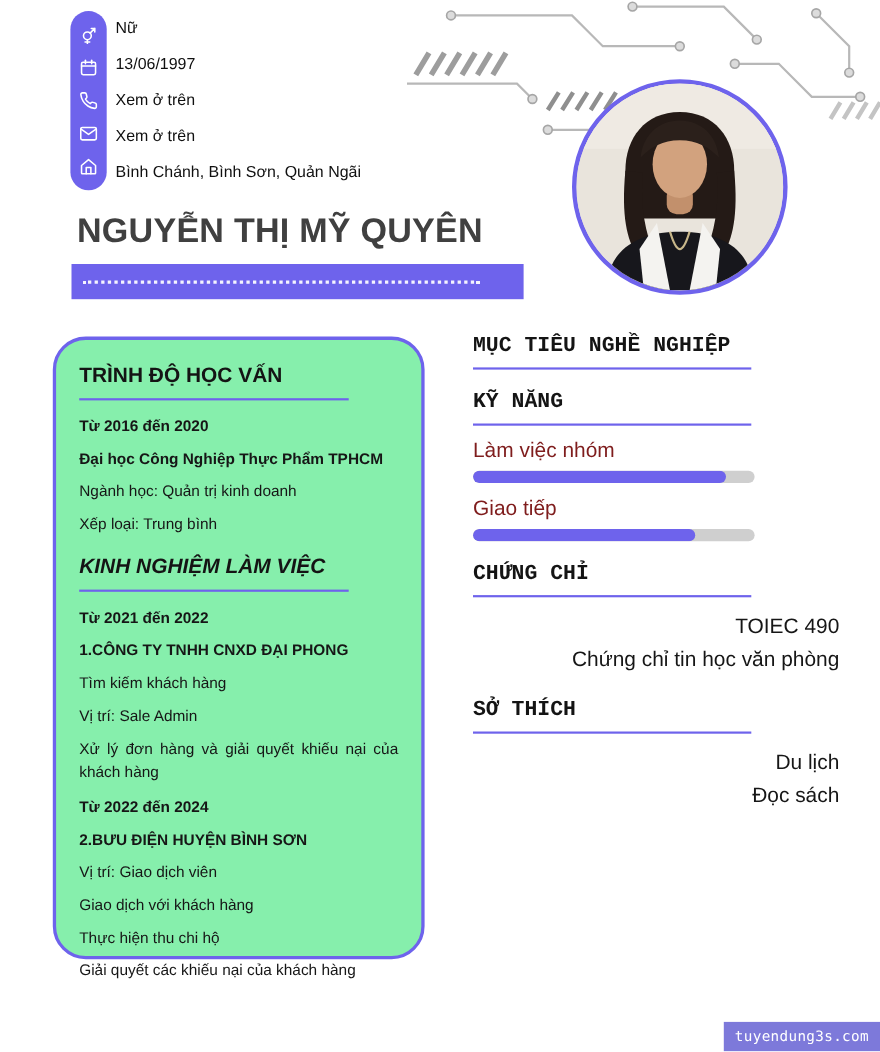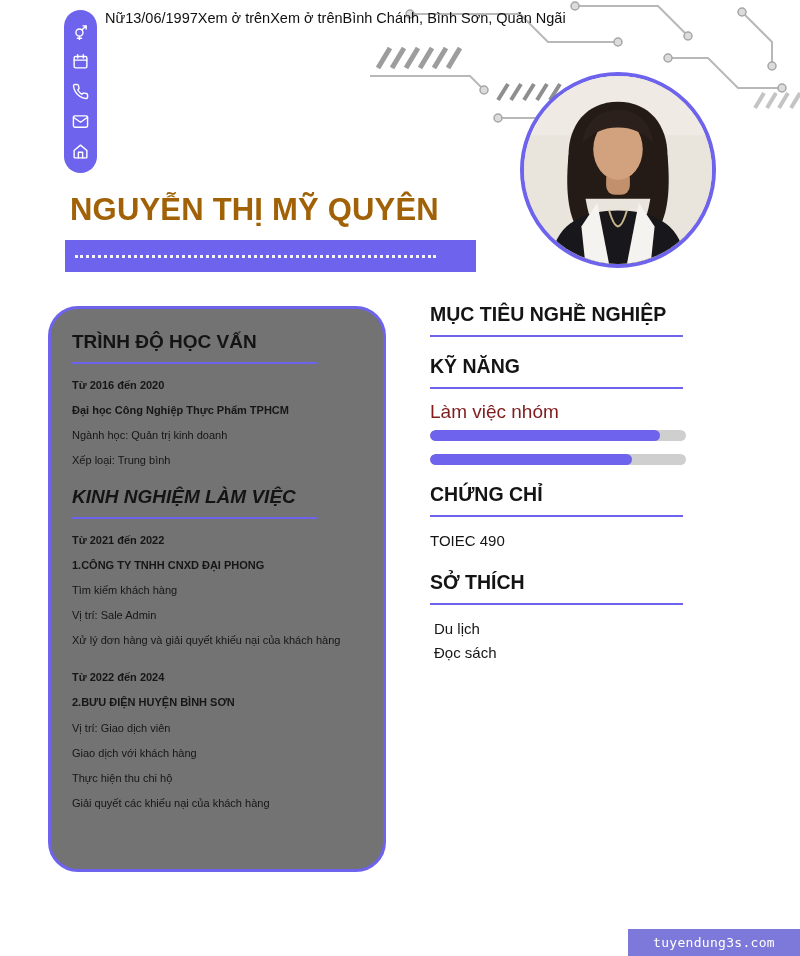--- a/index.html
+++ b/index.html
@@ -9,62 +9,62 @@
   }
   *{margin:0;padding:0;box-sizing:border-box;}
   html,body{background:#ffffff;}
   body{font-family:"Liberation Sans", sans-serif;color:#111;}
   .page{position:relative;width:800px;height:956px;background:#ffffff;overflow:hidden;margin:0 auto;}
 
   
   .contact-rail{position:absolute;left:64px;top:10px;width:33px;height:163px;background:var(--accent);
     border-radius:17px;display:flex;flex-direction:column;align-items:center;justify-content:space-around;padding:7px 0;z-index:3;}
   .contact-rail svg{display:block;}
-  .contact-texts{position:absolute;left:105px;top:10px;height:163px;display:flex;flex-direction:row;justify-content:space-around;z-index:3;}
+  .contact-texts{position:absolute;left:105px;top:10px;height:163px;display:flex;flex-direction:column;justify-content:space-around;z-index:3;}
   .contact-text{font-size:14.5px;color:#101010;white-space:nowrap;}
 
   
-  .name{position:absolute;left:70px;top:192px;font-size:31px;font-weight:800;color:#a16207;letter-spacing:.2px;z-index:3;}
+  .name{position:absolute;left:70px;top:192px;font-size:31px;font-weight:800;color:#404040;letter-spacing:.2px;z-index:3;}
   .name-bar{position:absolute;left:65px;top:240px;width:411px;height:32px;background:var(--accent);z-index:3;}
   .name-bar .dots{height:1px;border-bottom:3px dotted rgba(255,255,255,.92);margin:15px 40px 0 10px;}
 
   
   .circuit{position:absolute;left:370px;top:0;z-index:1;}
 
   
   .photo{position:absolute;left:520px;top:72px;width:196px;height:196px;border-radius:50%;
     border:4px solid var(--accent);overflow:hidden;z-index:2;background:#e9e4dc;}
   .photo svg{display:block;width:100%;height:100%;}
 
   
   .left-box{position:absolute;left:48px;top:306px;width:338px;height:566px;border:3px solid var(--accent);
-    border-radius:30px;padding:22px 21px;z-index:3;background:#737373;}
+    border-radius:30px;padding:22px 21px;z-index:3;background:#86efac;}
   .left-box h3{font-size:19px;font-weight:800;color:#141414;margin:0 0 9px;}
   .left-box h3.second{margin-top:17px;font-style:italic;}
   .rule{height:2px;background:var(--accent);border:0;}
   .rule.left{width:245px;margin:0 0 13px;}
-  .left-box p{font-size:11px;line-height:1.55;margin:0 0 8px;color:#161616;}
+  .left-box p{font-size:14px;line-height:1.55;margin:0 0 8px;color:#161616;}
   .left-box p.bold{font-weight:700;}
   .left-box p.justify{text-align:justify;}
-  .left-box p.gap-top{margin-top:20px;}
+  .left-box p.gap-top{margin-top:10px;}
 
   
   .right-col{position:absolute;left:430px;top:303px;width:333px;z-index:3;}
-  .right-col h2{font-size:19.5px;font-weight:800;color:#141414;margin:0 0 9px;}
+  .right-col h2{font-size:19.5px;font-weight:800;color:#141414;margin:0 0 9px;font-family:Liberation Mono, monospace;}
   .rule.right{width:253px;margin:0 0 12px;}
   .section{margin-bottom:18px;}
   .objective-text{font-size:15px;line-height:1.62;text-align:justify;color:#161616;text-indent:9px;}
   .skill-label{font-size:19px;color:#7f1d1d;margin:2px 0 7px;}
   .skill-track{width:256px;height:11px;border-radius:6px;background:var(--track);overflow:hidden;margin-bottom:13px;}
   .skill-fill{height:100%;border-radius:6px;background:var(--accent);width:0;}
-  .plain-line{font-size:15px;line-height:1.6;color:#161616;}
+  .plain-line{font-size:19px;line-height:1.6;color:#161616;text-align:right;}
   .hobby-line{padding-left:4px;}
 
   
-  .footer{position:absolute;right:0;bottom:0;width:172px;height:27px;background:var(--footer-bg);
+  .footer{position:absolute;right:0;bottom:0;width:142px;height:27px;background:var(--footer-bg);
     display:flex;align-items:center;justify-content:center;z-index:4;}
   .footer span{font-family:"DejaVu Sans Mono", monospace;font-size:13px;color:#ffffff;letter-spacing:.3px;}
 </style>
 </head>
 <body>
 
 <div class="page">
 
   <svg class="circuit" width="430" height="150" viewBox="0 0 430 150">
     <g stroke="#b8b8b8" stroke-width="2" fill="none">
@@ -188,29 +188,31 @@
       <div class="rule right"></div>
     </div>
 
     <div class="section">
       <h2>KỸ NĂNG</h2>
       <div class="rule right"></div>
       <div class="skill-label">Làm việc nhóm</div>
       <div class="skill-track">
         <div class="skill-fill" style="width: 90%;"></div>
       </div>
+      <div class="skill-label">Giao tiếp</div>
       <div class="skill-track">
         <div class="skill-fill" style="width: 79%;"></div>
       </div>
     </div>
 
     <div class="section">
       <h2>CHỨNG CHỈ</h2>
       <div class="rule right"></div>
       <div class="plain-line">TOIEC 490</div>
+      <div class="plain-line">Chứng chỉ tin học văn phòng</div>
     </div>
 
     <div class="section">
       <h2>SỞ THÍCH</h2>
       <div class="rule right"></div>
       <div class="plain-line hobby-line">Du lịch</div>
       <div class="plain-line hobby-line">Đọc sách</div>
     </div>
 
   </div>

